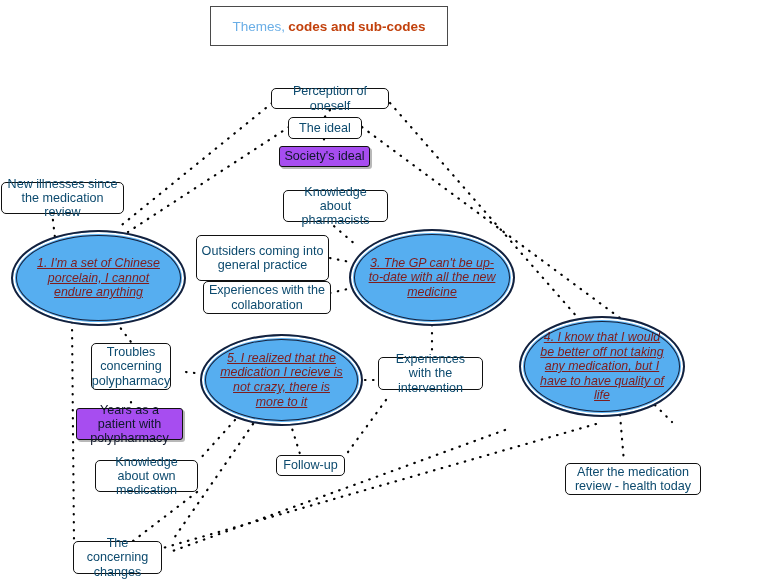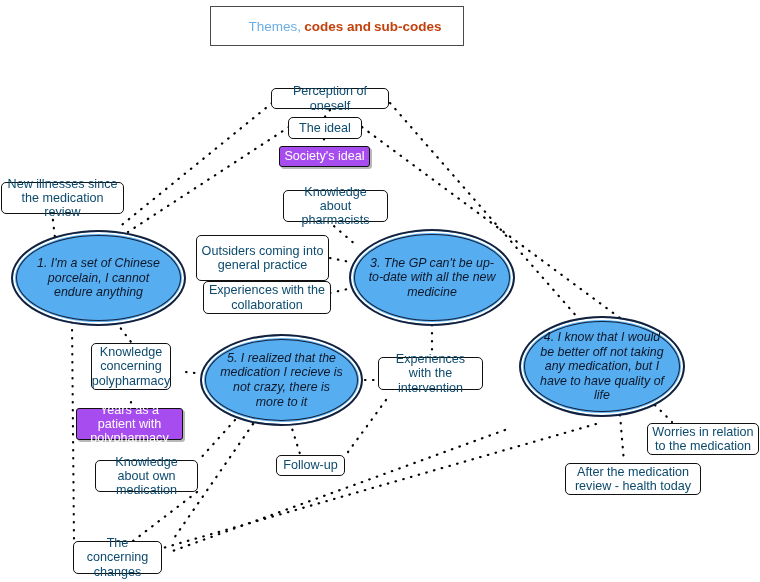--- a/index.html
+++ b/index.html
@@ -32,21 +32,20 @@
     top: 6px;
     width: 236px;
     height: 38px;
     border: 1px solid #4a4a4a;
     background: #ffffff;
     display: flex;
     align-items: center;
     justify-content: center;
     font-size: 13.5px;
     z-index: 5;
-    padding-left: 16px;
   }
   .legend .lg-theme   { color: #6aaee6; }
   .legend .lg-codes   { color: #c2410c; font-weight: bold; padding: 0 3px; }
   .legend .lg-sub     { color: #c2410c; font-weight: bold; }
 
   
   .node {
     position: absolute;
     box-sizing: border-box;
     display: flex;
@@ -61,21 +60,21 @@
     background: #ffffff;
     color: #0c4a6e;
     font-size: 12.6px;
     line-height: 1.12;
     padding: 2px 4px;
   }
   .subcode {
     border: 1.3px solid #111111;
     border-radius: 3px;
     background: #a74df0;
-    color: #ffffff;
+    color: #0f172a;
     font-size: 12.6px;
     line-height: 1.12;
     padding: 2px 4px;
     box-shadow: 2px 2px 0 rgba(0,0,0,0.28);
   }
 
   
   .theme {
     position: absolute;
     box-sizing: border-box;
@@ -83,22 +82,23 @@
     background: #56aef0;
     border: 2px solid #14213d;
     box-shadow: 0 0 0 2px #ffffff inset, 0 0 0 0 transparent;
     display: flex;
     align-items: center;
     justify-content: flex-start;
     text-align: center;
     font-style: italic;
     font-size: 12.4px;
     line-height: 1.18;
-    color: #0f172a;
+    color: #7f1d1d;
     z-index: 4;
+    text-decoration: underline;
   }
   .theme .inner {
     padding: 0 16px;
   }
   .theme::before {
     content: "";
     position: absolute;
     left: 3px; top: 3px; right: 3px; bottom: 3px;
     border: 1.4px solid #14213d;
     border-radius: 50%;
@@ -194,42 +194,39 @@
 
   <div class="node code" style="left:196px; top:235px; width:133px; height:46px;">
     <span>Outsiders coming into general practice</span>
   </div>
 
   <div class="node code" style="left:203px; top:281px; width:128px; height:33px;">
     <span>Experiences with the collaboration</span>
   </div>
 
   <div class="node code" style="left:91px; top:343px; width:80px; height:47px;">
-    <span>Knowledge concerning polypharmacy</span>
+    <span>Troubles concerning polypharmacy</span>
   </div>
 
   <div class="node subcode" style="left:76px; top:408px; width:107px; height:32px;">
     <span>Years as a patient with polypharmacy</span>
   </div>
 
   <div class="node code" style="left:378px; top:357px; width:105px; height:33px;">
     <span>Experiences with the intervention</span>
   </div>
 
   <div class="node code" style="left:95px; top:460px; width:103px; height:32px;">
     <span>Knowledge about own medication</span>
   </div>
 
   <div class="node code" style="left:276px; top:455px; width:69px; height:21px;">
     <span>Follow-up</span>
   </div>
 
-  <div class="node code" style="left:647px; top:423px; width:112px; height:32px;">
-    <span>Worries in relation to the medication</span>
-  </div>
 
   <div class="node code" style="left:565px; top:463px; width:136px; height:32px;">
     <span>After the medication review - health today</span>
   </div>
 
   <div class="node code" style="left:73px; top:541px; width:89px; height:33px;">
     <span>The concerning changes</span>
   </div>
 
   <div class="theme" style="left:11px; top:230px; width:175px; height:96px;">

